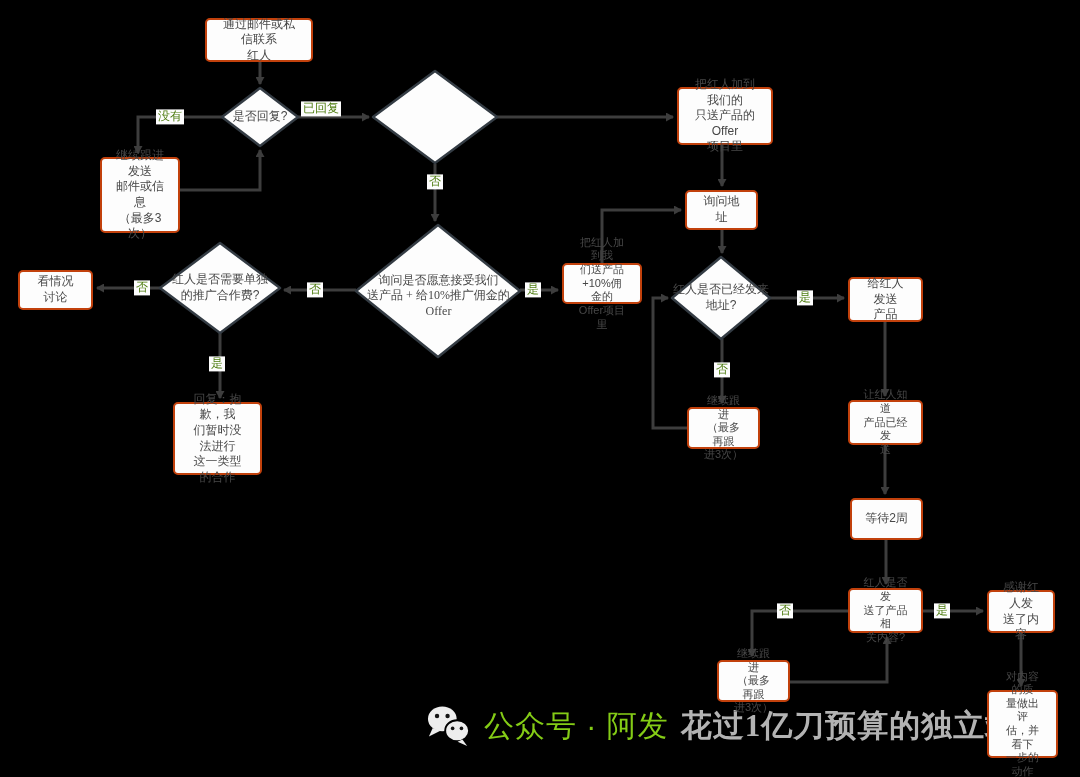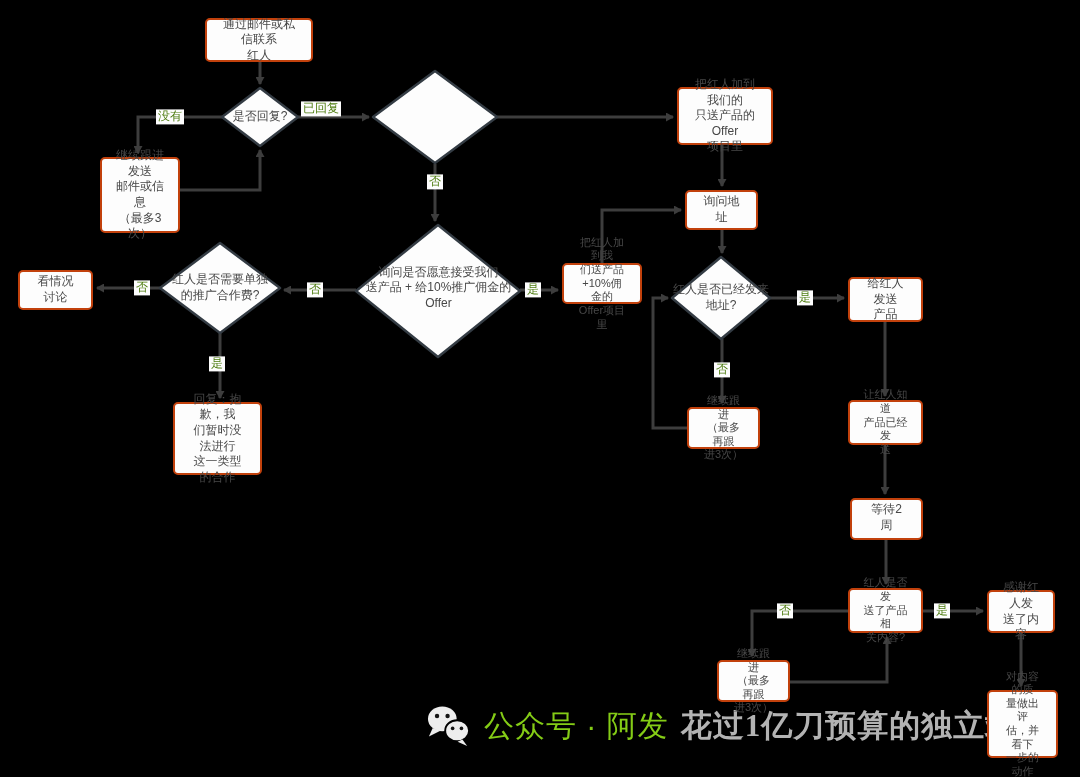--- a/index.html
+++ b/index.html
@@ -18,29 +18,29 @@
   #n-start{left:205px;top:18px;width:108px;height:44px;}
   #n-followup1{left:100px;top:157px;width:80px;height:76px;}
   #n-add-offer1{left:677px;top:87px;width:96px;height:58px;}
   #n-ask-address{left:685px;top:190px;width:73px;height:40px;}
   #n-discuss{left:18px;top:270px;width:75px;height:40px;}
   #n-decline{left:173px;top:402px;width:89px;height:73px;}
   #n-add-offer2{left:562px;top:263px;width:80px;height:41px;}
   #n-send-product{left:848px;top:277px;width:75px;height:45px;}
   #n-followup2{left:687px;top:407px;width:73px;height:42px;}
   #n-notify-sent{left:848px;top:400px;width:75px;height:45px;}
-  #n-wait{left:850px;top:498px;width:73px;height:42px;font-family:Liberation Mono, monospace;}
+  #n-wait{left:850px;top:498px;width:73px;height:42px;}
   #n-content-q{left:848px;top:588px;width:75px;height:45px;}
   #n-thank{left:987px;top:590px;width:68px;height:43px;}
   #n-followup3{left:717px;top:660px;width:73px;height:42px;}
   #n-evaluate{left:987px;top:690px;width:71px;height:68px;}
   
   #t-reply{left:222px;top:88px;width:76px;height:58px;}
   #t-offer1{left:373px;top:72px;width:124px;height:92px;}
-  #t-offer2{left:357px;top:222px;width:163px;height:132px;}
+  #t-offer2{left:357px;top:230px;width:163px;height:132px;font-family:Liberation Serif, serif;}
   #t-fee{left:160px;top:243px;width:120px;height:90px;}
   #t-address{left:672px;top:257px;width:98px;height:82px;}
   
   #l-reply-no{left:170px;top:117px;}
   #l-reply-yes{left:321px;top:109px;}
   #l-offer1-no{left:435px;top:182px;}
   #l-offer2-no{left:315px;top:290px;}
   #l-offer2-yes{left:533px;top:290px;}
   #l-fee-no{left:142px;top:288px;}
   #l-fee-yes{left:217px;top:364px;}

